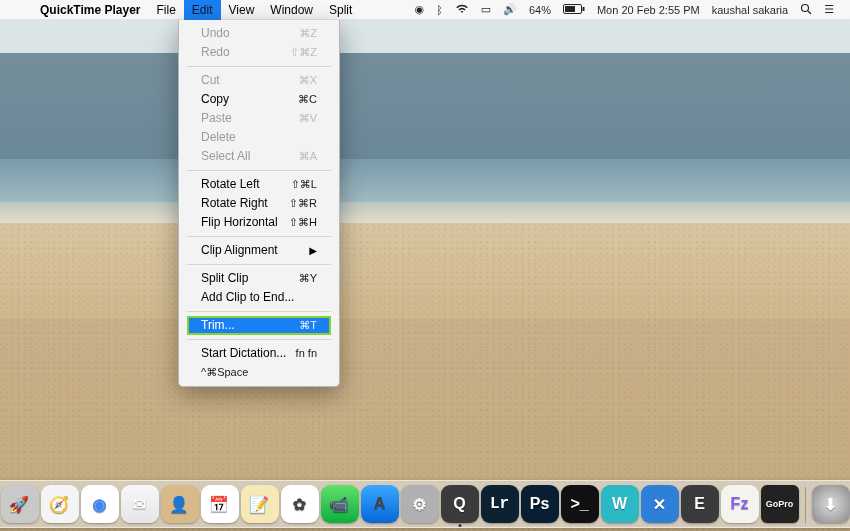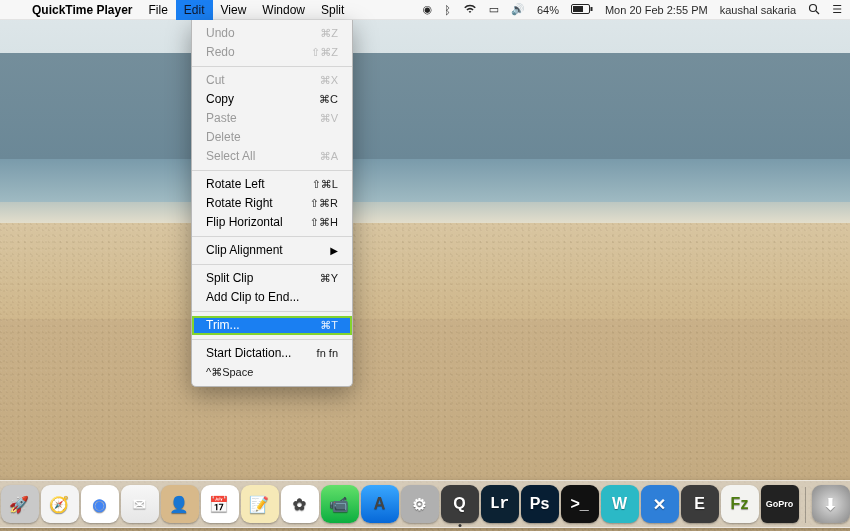--- a/index.html
+++ b/index.html
@@ -23,37 +23,37 @@
       radial-gradient(circle at 60% 70%, rgba(90,70,40,.06) 1px, transparent 1px),
       radial-gradient(circle at 30% 50%, rgba(255,255,255,.04) 1px, transparent 1px);
     background-size: 6px 6px, 7px 7px, 5px 5px;
   }
 
   
   .menubar {
     position: absolute; top:0; left:0; right:0; height:20px;
     background: rgba(248,248,248,0.95);
     display:flex; align-items:center; font-size:12px; color:#000;
-    padding:0 8px; border-bottom:1px solid rgba(0,0,0,0.08);
+    padding:0 16px; border-bottom:1px solid rgba(0,0,0,0.08);
     z-index:20;
   }
   .menubar .left { display:flex; align-items:center; gap:0; }
   .menubar .right { margin-left:auto; display:flex; align-items:center; gap:12px; }
   .menu-item { padding:0 8px; line-height:20px; }
   .menu-item.appname { font-weight:600; }
   .menu-item.active { background:#1a7ff2; color:#0f172a; }
   .apple { font-size:13px; padding:0 8px; }
   .status-icon { font-size:11px; opacity:.85; }
 
   
   .dropdown {
     position:absolute; top:20px; left:178px; width:162px;
     background:#f3f3f3; border:1px solid #b8b8b8; border-top:none;
     border-radius:0 0 5px 5px; box-shadow:0 8px 24px rgba(0,0,0,.35);
-    font-size:12px; z-index:30; padding:4px 0;margin-left:13px;
+    font-size:12px; z-index:30; padding:4px 8px;
   }
   .dd-item { display:flex; align-items:center; justify-content:space-between;
     padding:1px 14px; line-height:17px; color:#000; }
   .dd-item.disabled { color:#9a9a9a; }
   .dd-item.sel { background:#1a7ff2; color:#fff; outline:2px solid #84d42e; outline-offset:-2px; }
   .dd-item .sc { font-size:11px; opacity:.9; }
   .dd-item.disabled .sc { color:#b5b5b5; }
   .dd-sep { height:1px; background:#d5d5d5; margin:4px 0; }
   .dd-item .arrow { font-size:10px; }
 
@@ -242,21 +242,21 @@
         <div class="dock-icon" style="background: rgb(43, 185, 198);">
           <span class="lbl">W</span>
         </div>
         <div class="dock-icon" style="background: rgb(46, 127, 216);">
           <span class="lbl">✕</span>
         </div>
         <div class="dock-icon" style="background: rgb(59, 59, 59);">
           <span class="lbl">E</span>
         </div>
         <div class="dock-icon" style="background: rgb(243, 243, 240);">
-          <span class="lbl" style="color: #4d7c0f;">Fz</span>
+          <span class="lbl" style="color: #8b5cf6;">Fz</span>
         </div>
         <div class="dock-icon" style="background: rgb(34, 34, 34); border-radius: 6px;">
           <span class="lbl" style="font-size: 9px;">GoPro</span>
         </div>
         <div class="sep"></div>
         <div class="dock-icon" style="background: radial-gradient(rgb(221, 221, 221), rgb(136, 136, 136));">
           <span class="lbl">⬇</span>
         </div>
       </div>
   </div>

